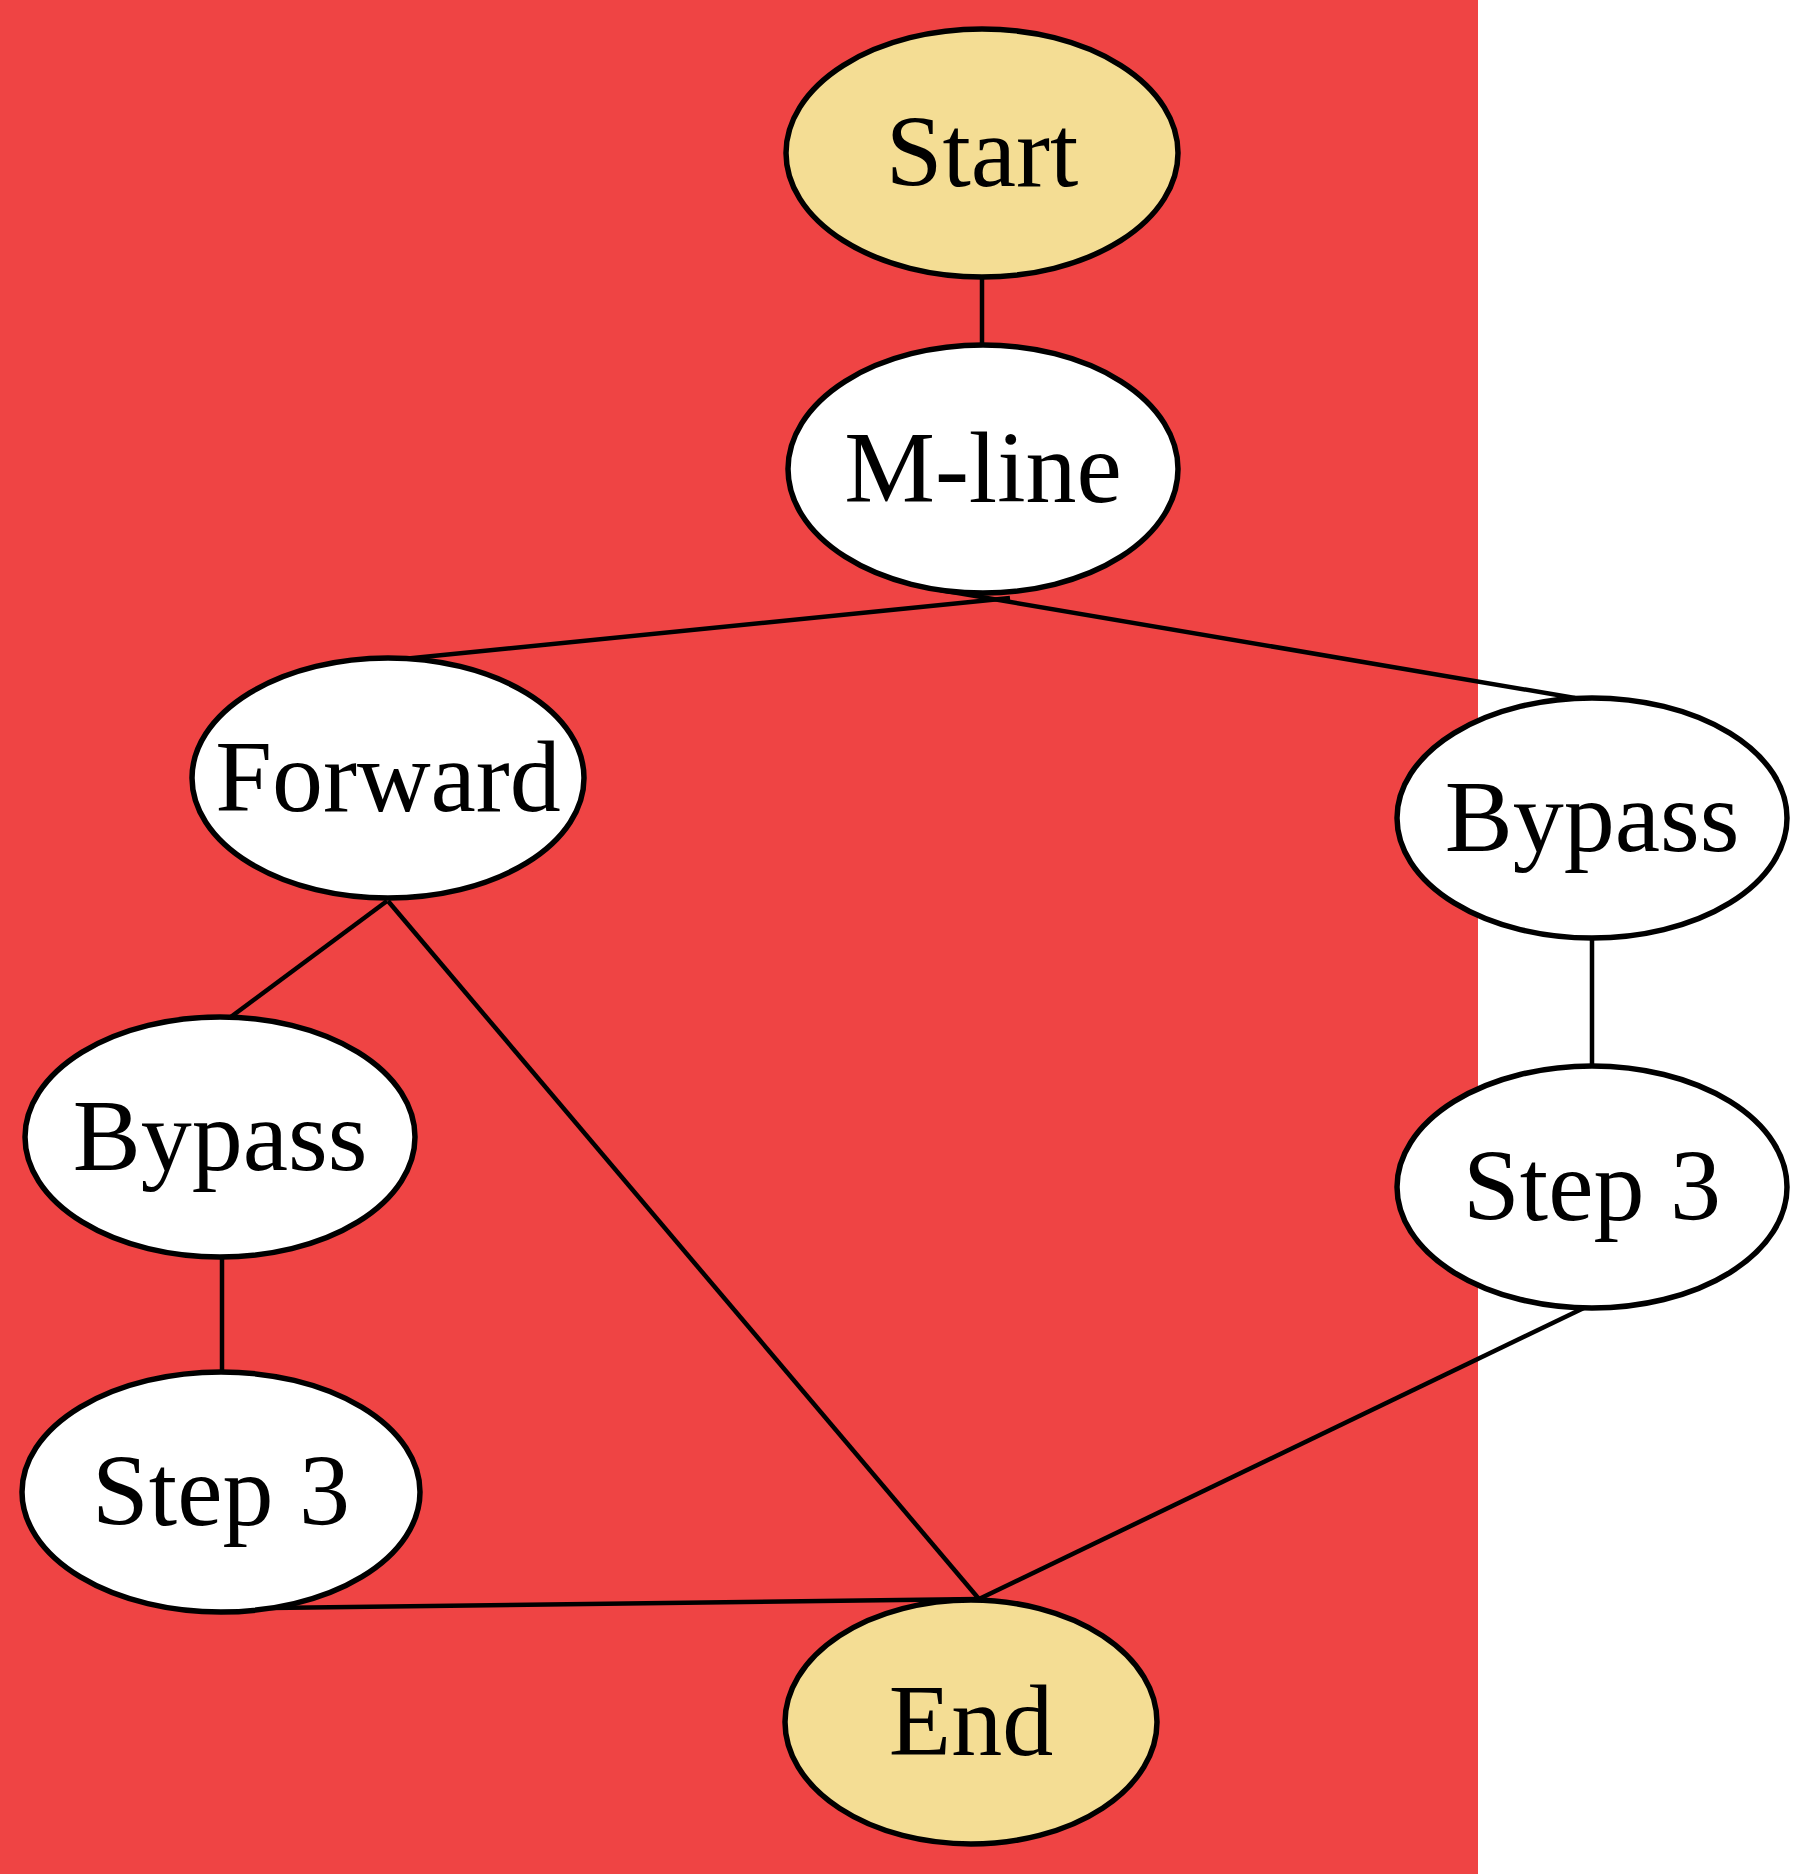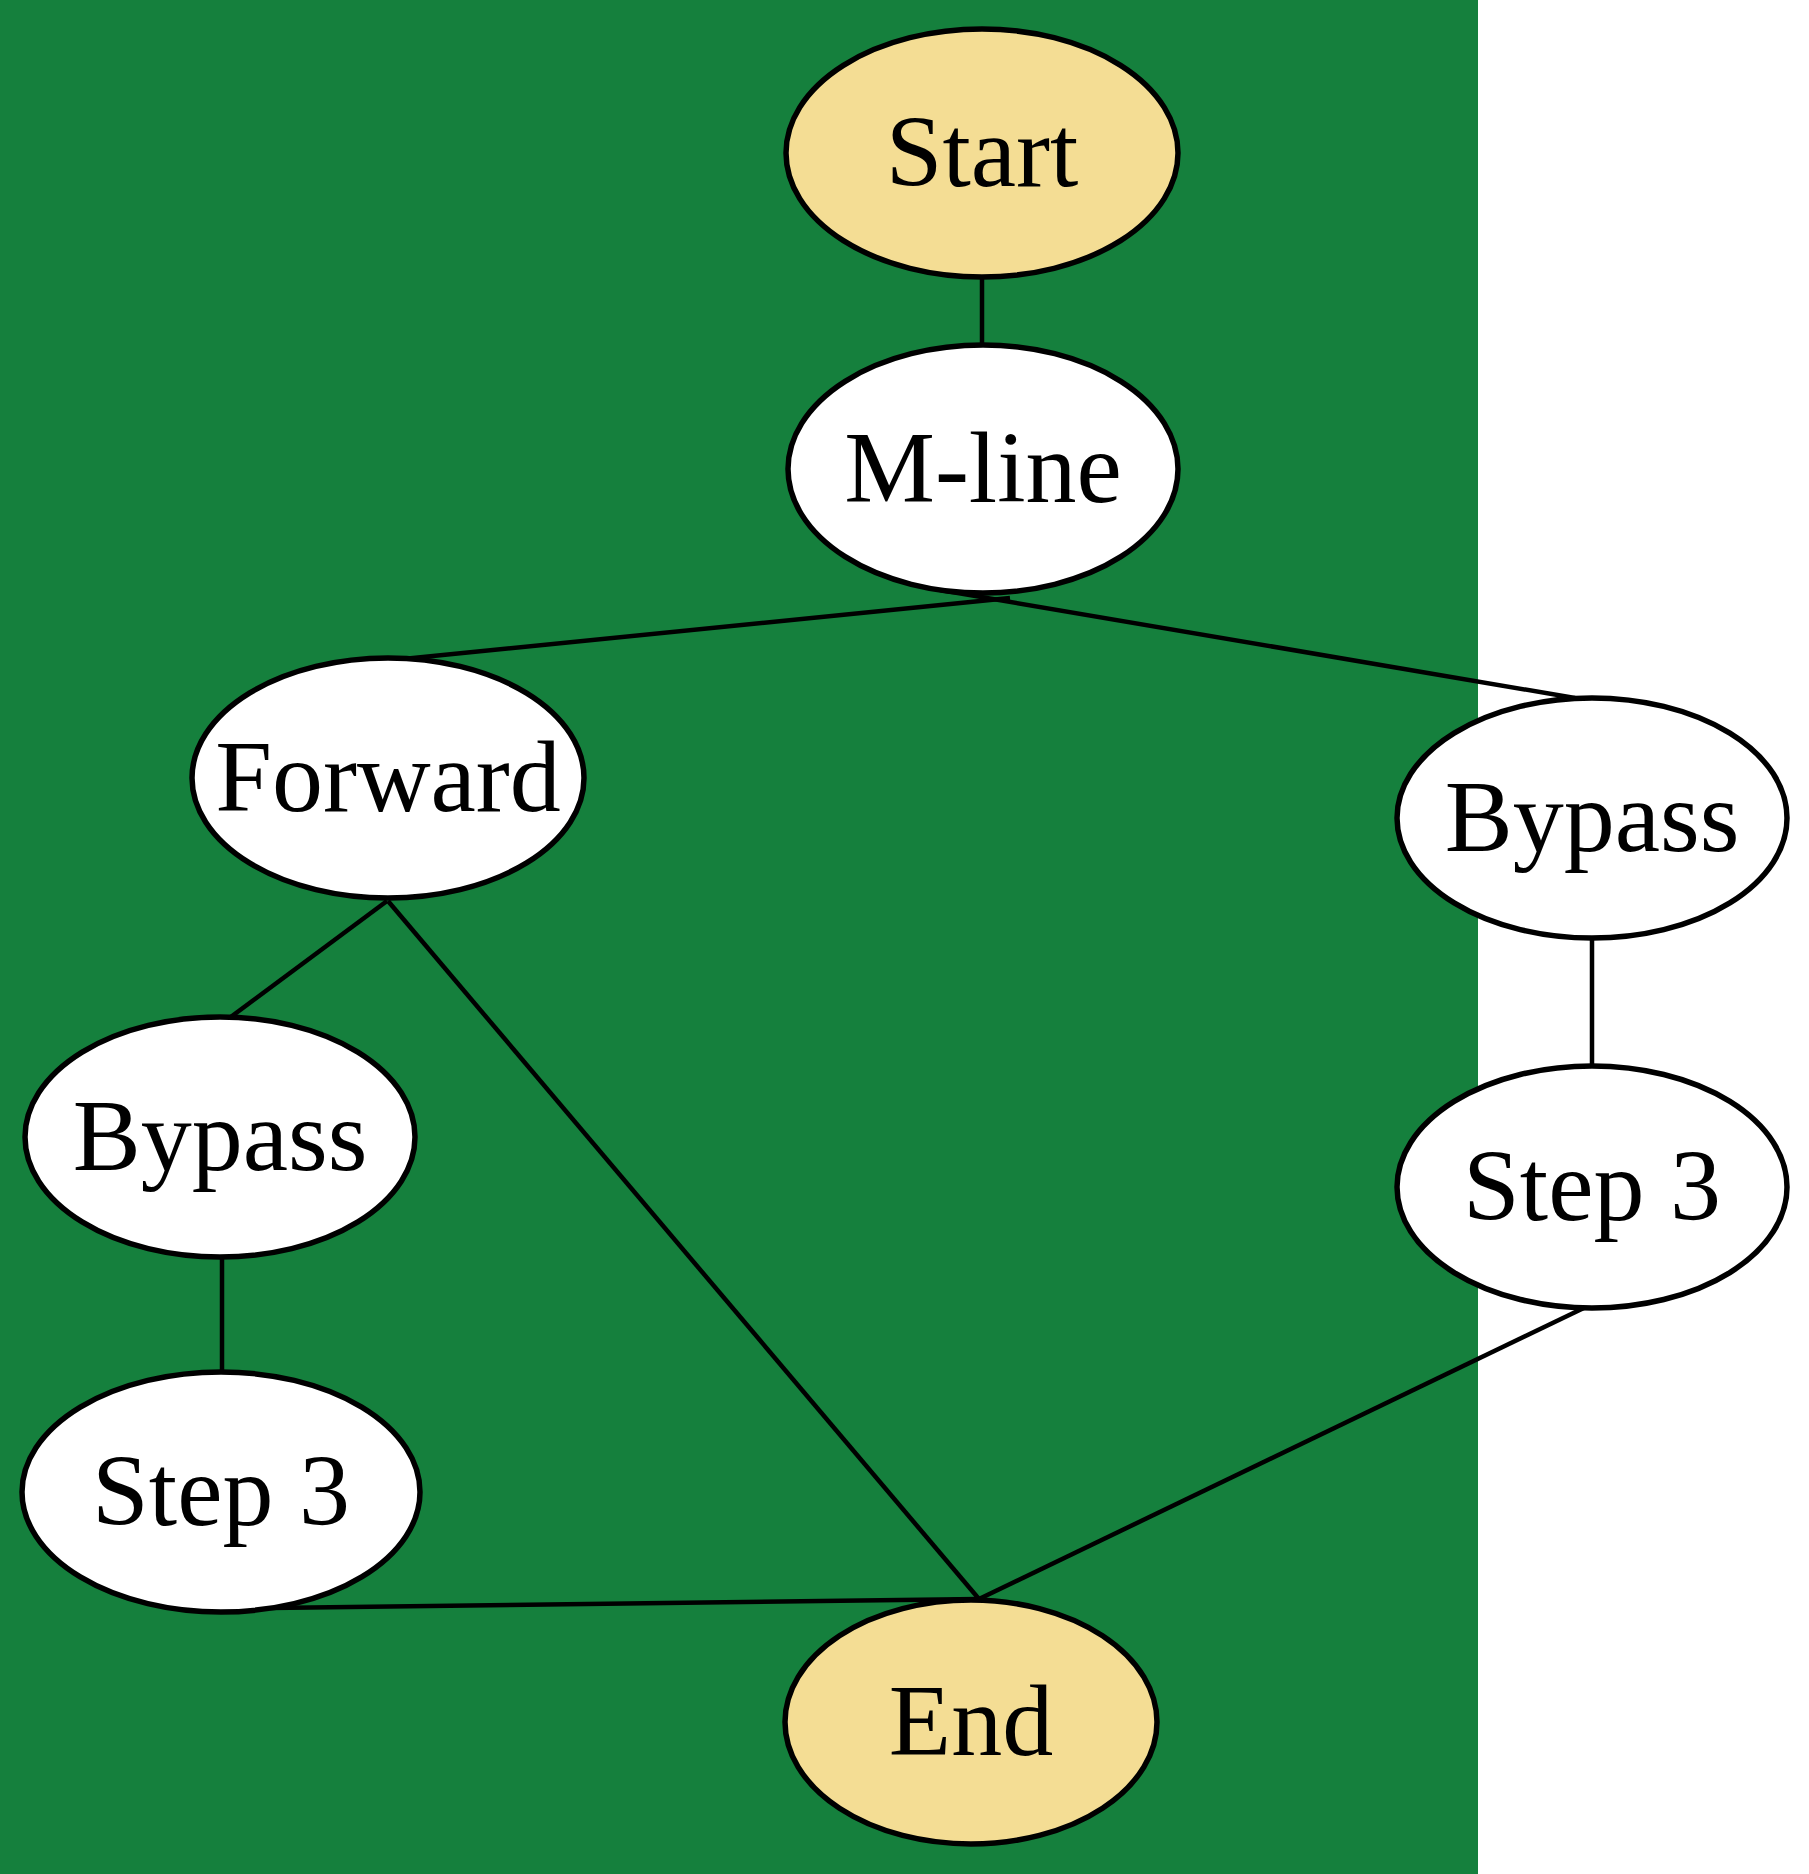--- a/index.html
+++ b/index.html
@@ -4,21 +4,21 @@
 <style>
   html, body {
     margin: 0;
     padding: 0;
     background: #ffffff;
   }
   #canvas-wrap {
     width: 1478px;
     height: 1874px;
     position: relative;
-    background: #15803d;
+    background: #ef4444;
   }
   svg {
     display: block;
   }
   .edge {
     stroke: #000000;
     stroke-width: 4.5;
     stroke-linecap: butt;
     fill: none;
   }

